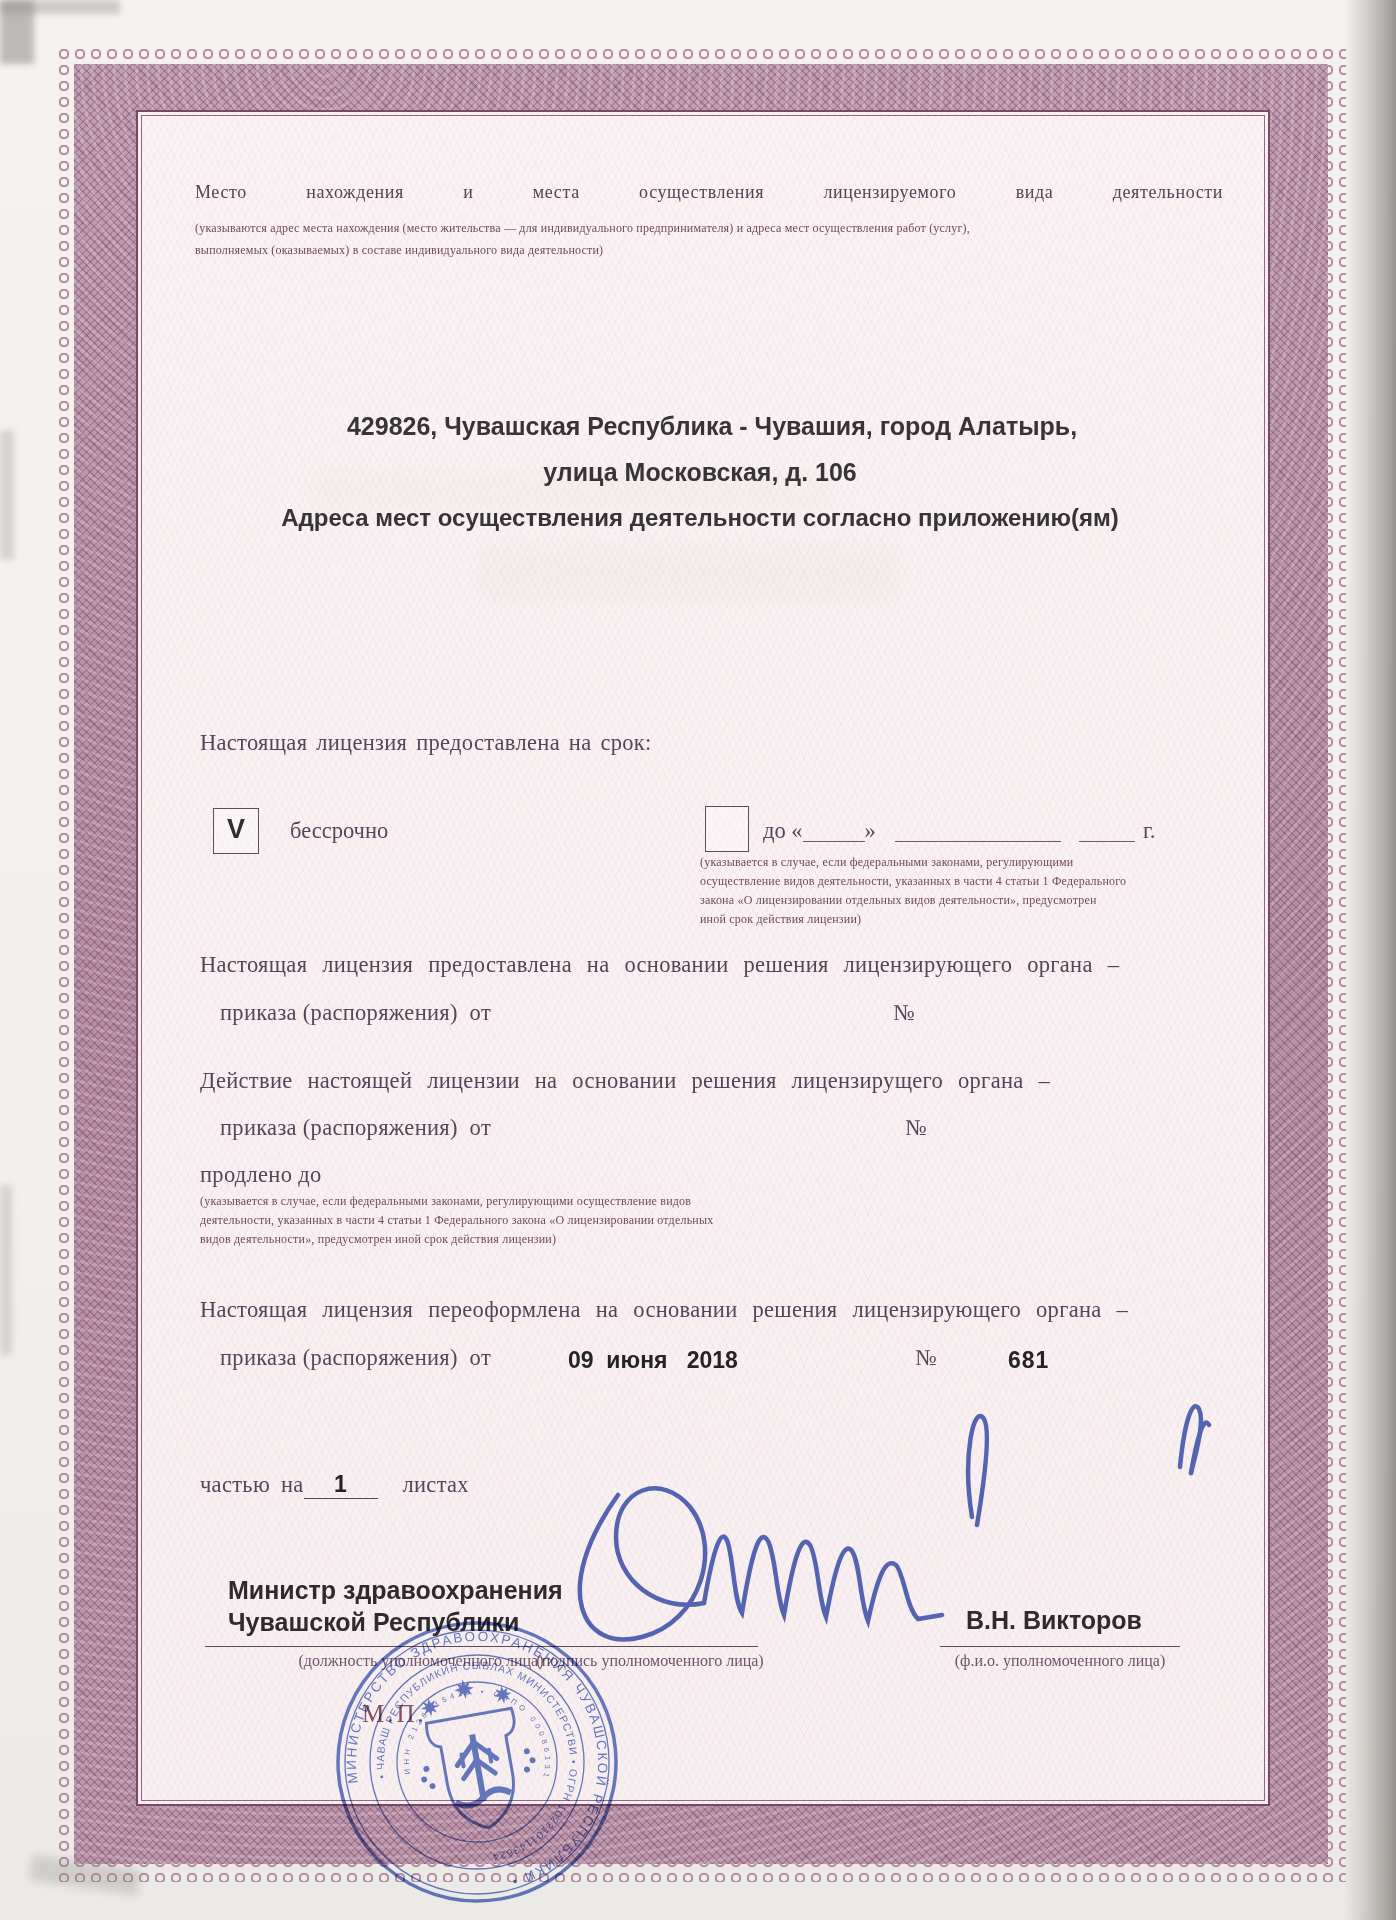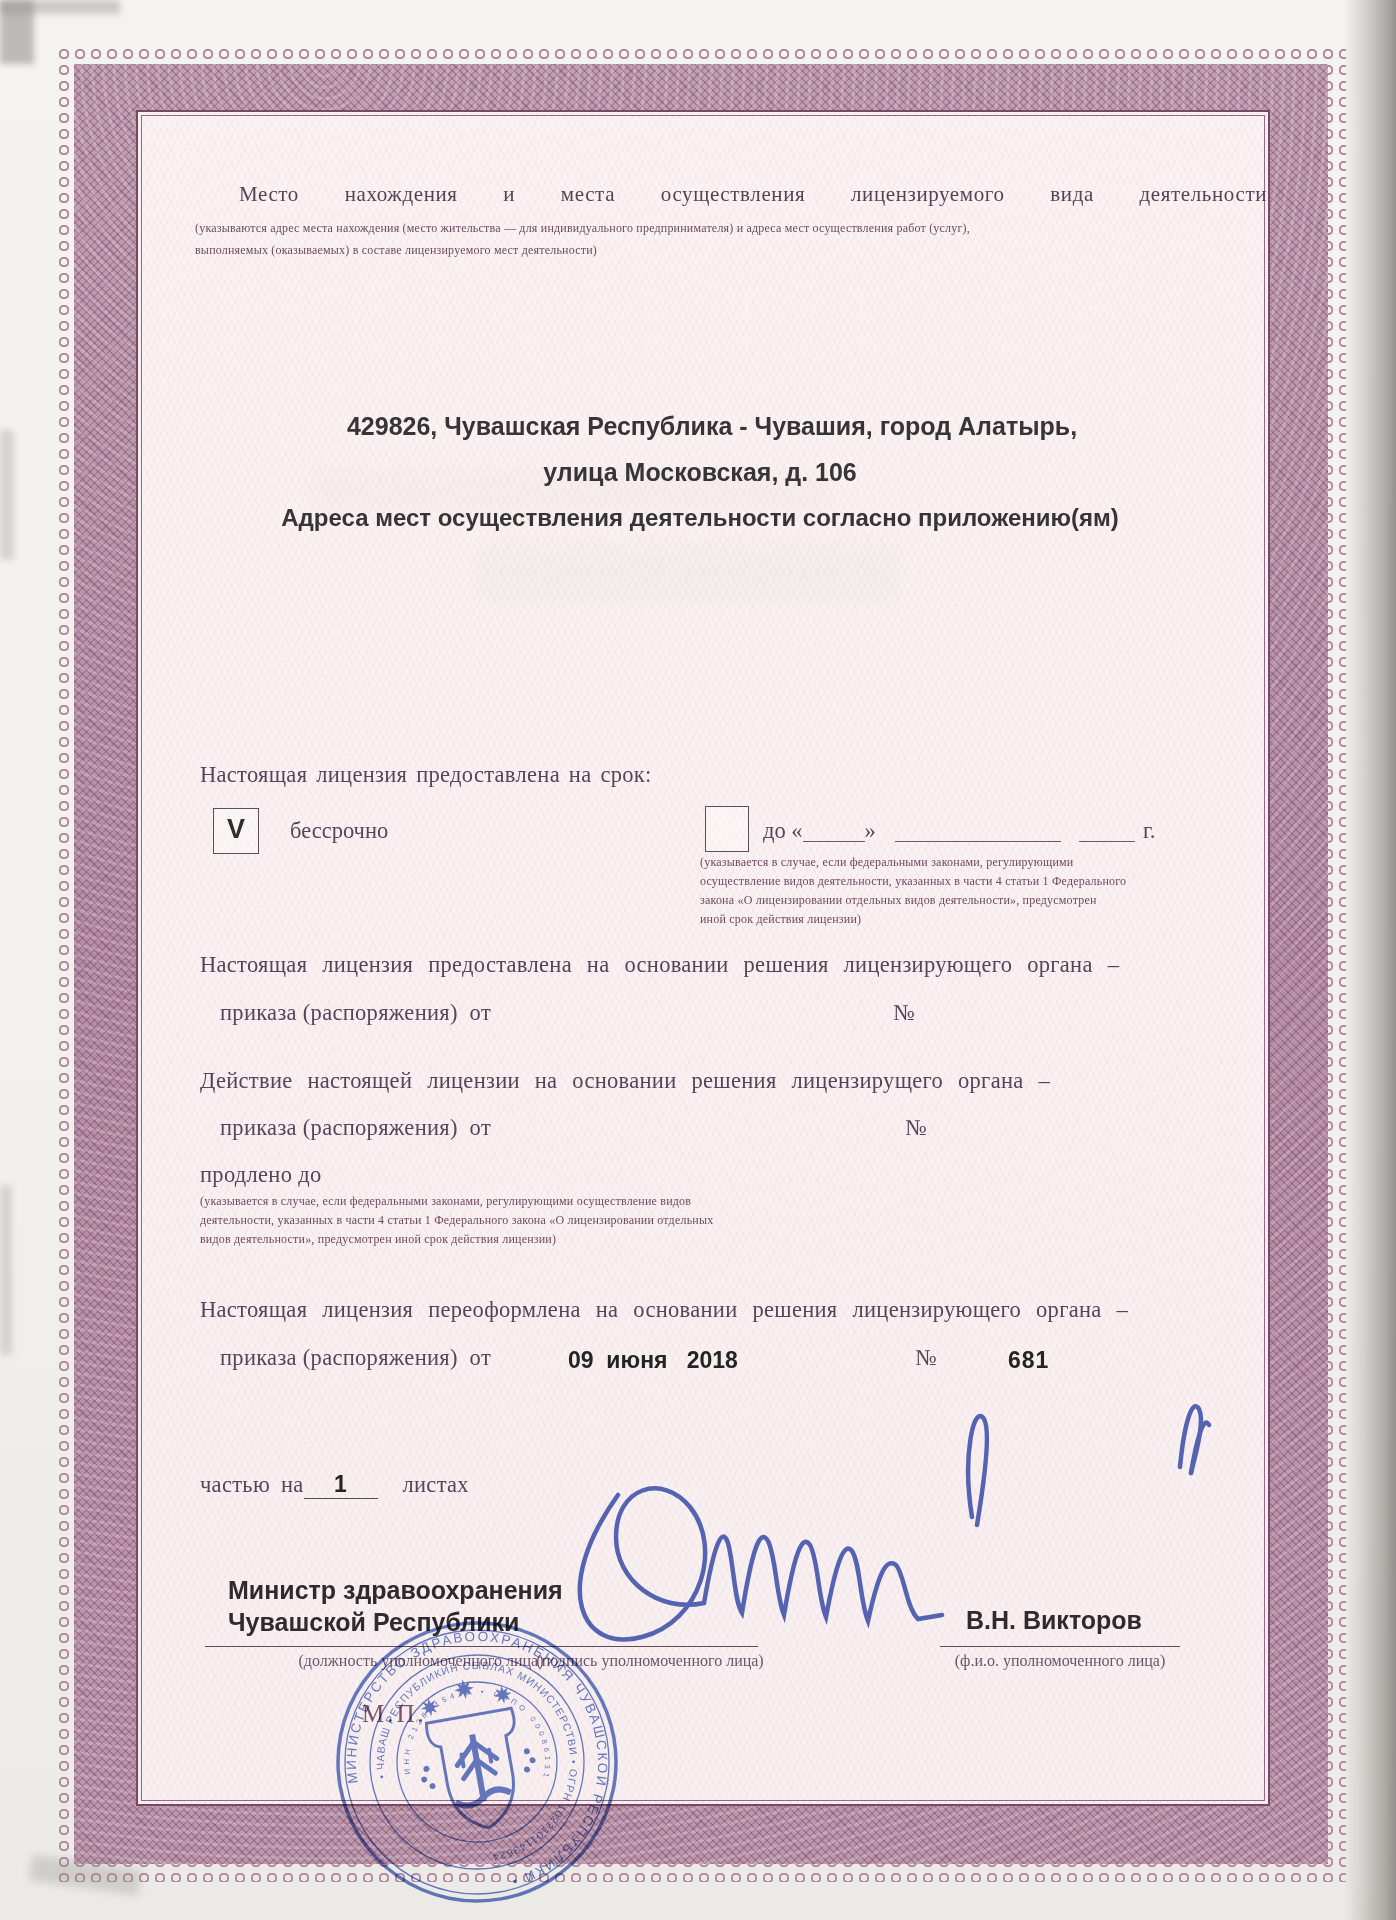--- a/index.html
+++ b/index.html
@@ -49,29 +49,29 @@
 
 <div class="page">
 
   <div class="lace"></div>
   <div class="band"></div>
   <div class="inner"></div>
 
   <div class="ghost" style="left:480px;top:545px;width:420px;height:55px;background:#9db39a;opacity:.06;"></div>
   <div class="ghost" style="left:310px;top:470px;width:520px;height:40px;background:#c5b6a0;opacity:.05;"></div>
 
-  <div class="abs ser" style="left:195px;top:182px;width:1028px;font-size:21px;letter-spacing:.6px;word-spacing:8px;text-align:justify;text-align-last:justify;color:#564253;margin-left:44px;">Место нахождения и места осуществления лицензируемого вида деятельности</div>
+  <div class="abs ser" style="left:195px;top:182px;width:1028px;font-size:18px;letter-spacing:.6px;word-spacing:8px;text-align:justify;text-align-last:justify;color:#564253;">Место нахождения и места осуществления лицензируемого вида деятельности</div>
   <div class="abs small" style="left:195px;top:219px;width:1044px;">(указываются адрес места нахождения (место жительства — для индивидуального предпринимателя) и адреса мест осуществления работ (услуг),</div>
-  <div class="abs small" style="left:195px;top:241px;width:1044px;">выполняемых (оказываемых)  в составе лицензируемого мест деятельности)</div>
+  <div class="abs small" style="left:195px;top:241px;width:1044px;">выполняемых (оказываемых)  в составе индивидуального вида деятельности)</div>
 
   <div class="abs bold-sans" style="left:212px;top:412px;width:1000px;text-align:center;font-size:25px;">429826, Чувашская Республика - Чувашия, город Алатырь,</div>
   <div class="abs bold-sans" style="left:200px;top:458px;width:1000px;text-align:center;font-size:25px;">улица Московская, д. 106</div>
   <div class="abs bold-sans" style="left:200px;top:504px;width:1000px;text-align:center;font-size:24px;">Адреса мест осуществления деятельности согласно приложению(ям)</div>
 
-  <div class="abs ser" style="left:200px;top:762px;font-size:22.5px;letter-spacing:.3px;word-spacing:3px;">Настоящая лицензия предоставлена на срок:</div>
+  <div class="abs ser" style="left:200px;top:730px;font-size:22.5px;letter-spacing:.3px;word-spacing:3px;">Настоящая лицензия предоставлена на срок:</div>
 
   <div class="box" style="left:213px;top:808px;width:44px;height:44px;">
     <span class="bold-sans" style="position:absolute;left:0;top:5px;width:100%;text-align:center;font-size:27px;color:#2e2e2e;">V</span>
   </div>
   <div class="abs ser" style="left:290px;top:818px;font-size:22.5px;">бессрочно</div>
 
   <div class="box" style="left:705px;top:806px;width:42px;height:44px;"></div>
   <div class="abs ser" style="left:763px;top:817px;font-size:22.5px;white-space:nowrap;">
     <span>до «</span><span class="bl" style="width:62px;"></span><span>»</span>
     <span class="bl" style="width:166px;margin-left:14px;"></span>

